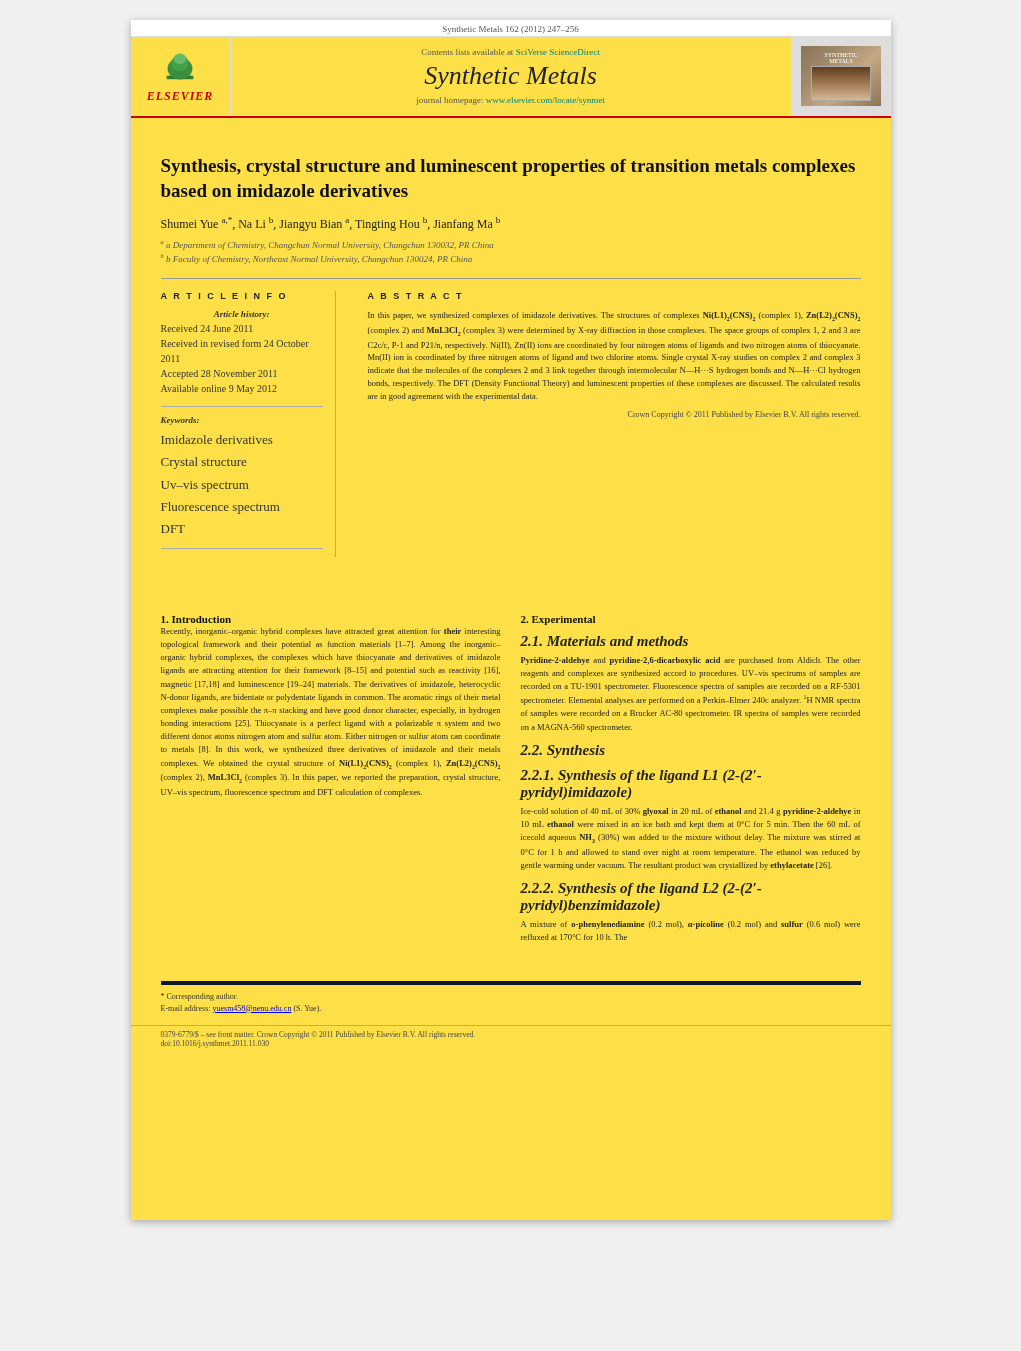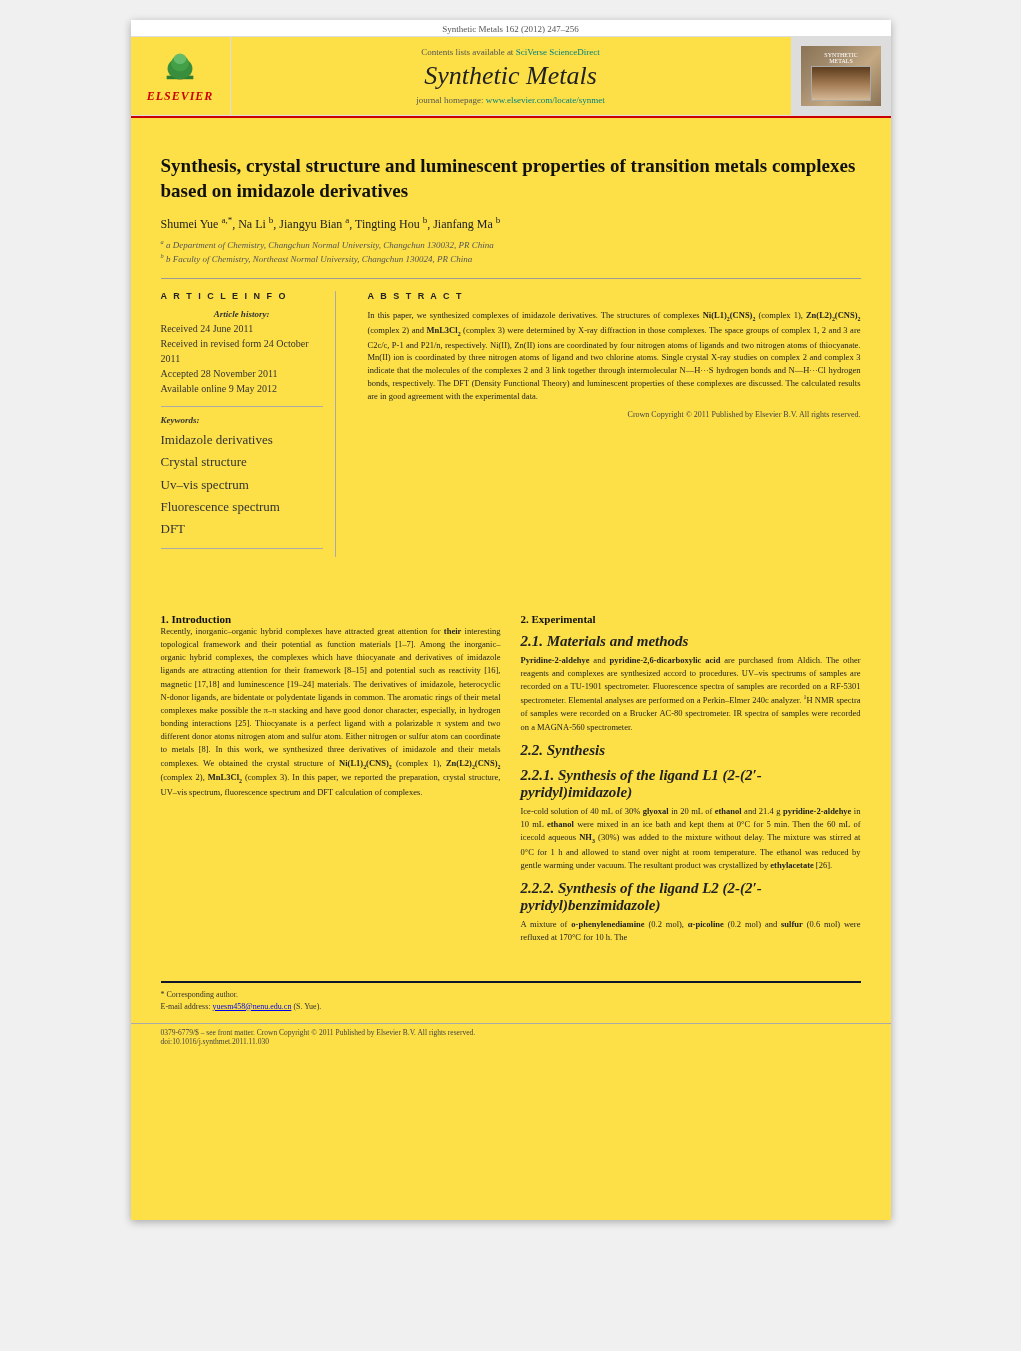--- a/index.html
+++ b/index.html
@@ -251,21 +251,21 @@
     }
     .subsection-heading {
       font-size: 15px;
       font-style: italic;
       font-weight: bold;
       color: #222;
       margin-top: 8px;
       margin-bottom: 4px;
     }
     .footnote-area {
-      border-top: 2px solid #0f172a;
+      border-top: 4px solid #0f172a;
       margin: 10px 30px;
       padding-top: 6px;
     }
     .footnote-text {
       font-size: 8px;
       color: #333;
       line-height: 1.5;
     }
     .bottom-bar {
       border-top: 1px solid #aaa;

